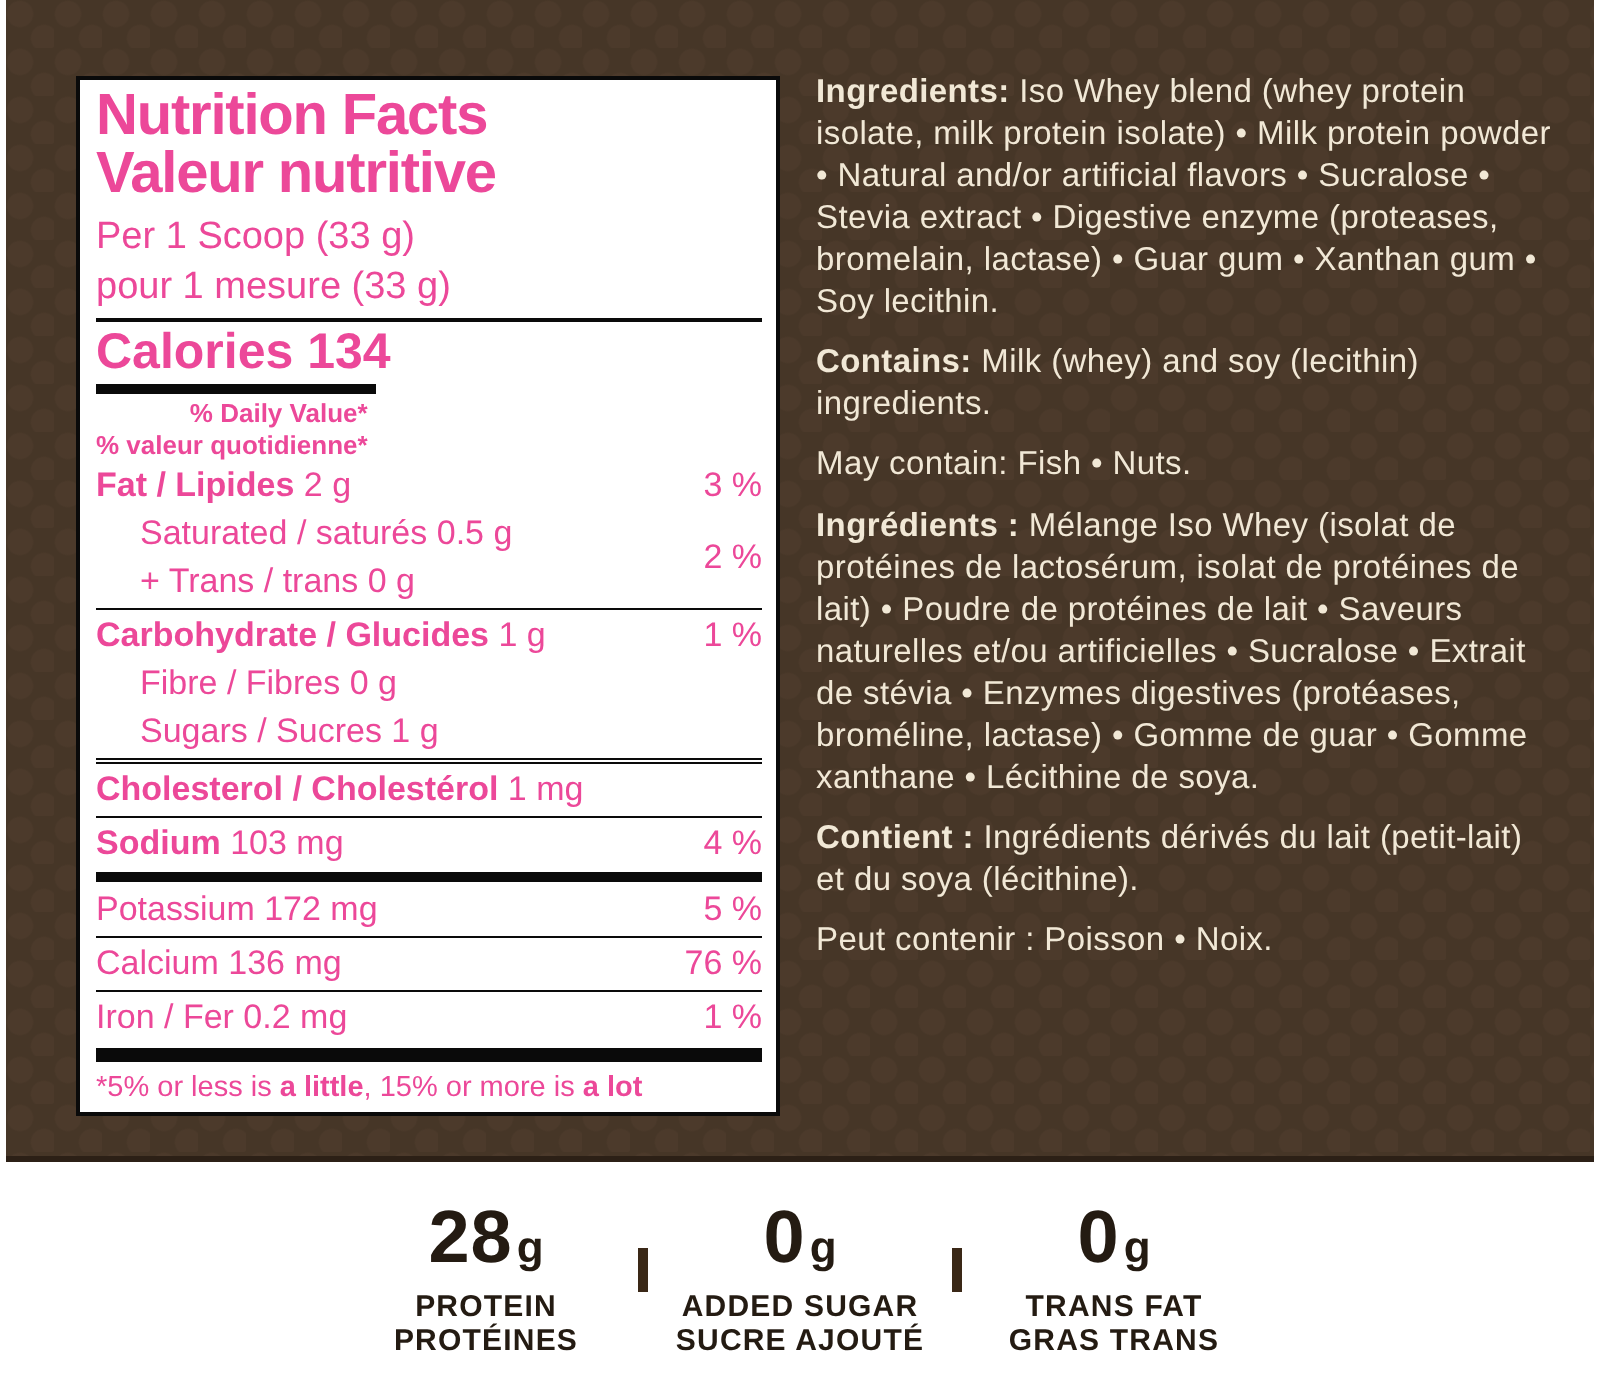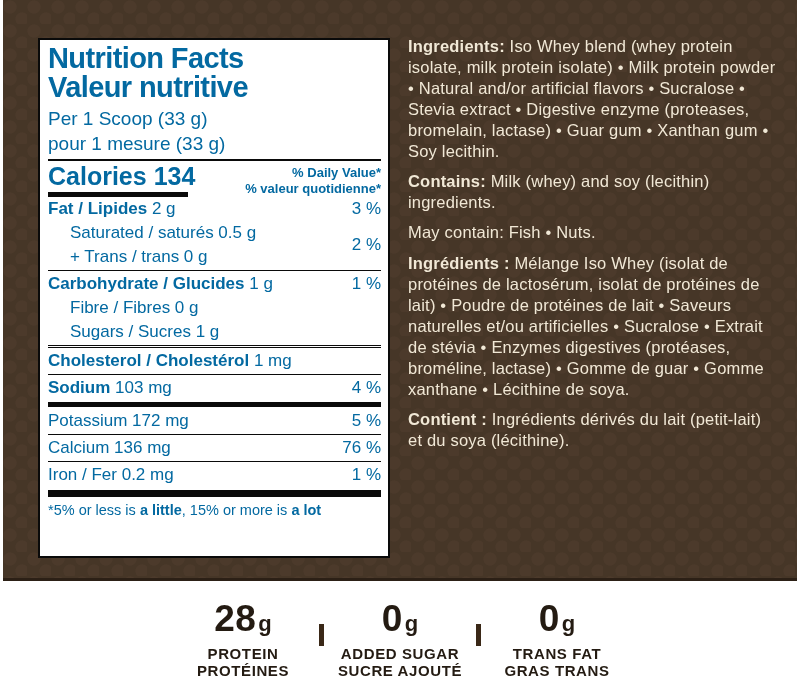--- a/index.html
+++ b/index.html
@@ -15,26 +15,26 @@
       radial-gradient(circle 7px at 7px 7px, #4c3a2b 88%, rgba(0,0,0,0) 100%),
       radial-gradient(circle 7px at 19px 19px, #4c3a2b 88%, rgba(0,0,0,0) 100%);
     background-size:24px 24px;
     border-bottom:3px solid #2c2016;
     box-sizing:border-box;
   }
   
   .nf{
     position:absolute;left:38px;top:38px;width:352px;height:520px;
     background:#fff;border:2px solid #0a0a0a;box-sizing:border-box;
-    padding:4px 7px 4px 8px;overflow:hidden;color:#0369a1;
+    padding:4px 7px 4px 8px;overflow:hidden;color:#ec4899;
   }
   .nf-title{font-size:29px;font-weight:bold;line-height:29px;letter-spacing:-0.6px;}
   .nf-serving{font-size:19px;line-height:25px;margin-top:4px;}
   .rule{border-top:2px solid #0a0a0a;margin:3px 0 2px 0;}
-  .cal{display:flex;justify-content:space-between;align-items:flex-start;margin-top:1px;}
+  .cal{display:flex;justify-content:space-between;align-items:flex-start;margin-top:1px;flex-direction:column;}
   .cal-t{font-size:25px;font-weight:bold;line-height:27px;}
   .cal-bar{width:140px;height:5px;background:#0a0a0a;margin-top:2px;}
   .dv-head{font-size:13px;font-weight:bold;text-align:right;line-height:16px;padding-top:2px;}
   .row{display:flex;justify-content:space-between;font-size:17px;line-height:24px;}
   .row .l b{font-weight:bold;}
   .row .r{text-align:right;white-space:nowrap;}
   .sub{padding-left:22px;}
   .group{align-items:center;}
   .sep{border-top:1.5px solid #0a0a0a;margin:1px 0;}
   .bar5{height:5px;background:#0a0a0a;margin:2px 0;}
@@ -152,20 +152,21 @@
 
   <div class="fn"><span>*5% or less is </span><b>a little</b><span>, 15% or more is </span><b>a lot</b></div>
 </div>
 
 <div class="ing">
   <p class="tight"><b>Ingredients:</b><span> Iso Whey blend (whey protein isolate, milk protein isolate) • Milk protein powder • Natural and/or artificial flavors • Sucralose • Stevia extract • Digestive enzyme (proteases, bromelain, lactase) • Guar gum • Xanthan gum • Soy lecithin.</span></p>
   <p class="tight"><b>Contains:</b><span> Milk (whey) and soy (lecithin) ingredients.</span></p>
   <p>May contain: Fish • Nuts.</p>
   <p class="tight"><b>Ingrédients :</b><span> Mélange Iso Whey (isolat de protéines de lactosérum, isolat de protéines de lait) • Poudre de protéines de lait • Saveurs naturelles et/ou artificielles • Sucralose • Extrait de stévia • Enzymes digestives (protéases, broméline, lactase) • Gomme de guar • Gomme xanthane • Lécithine de soya.</span></p>
   <p class="tight"><b>Contient :</b><span> Ingrédients dérivés du lait (petit-lait) et du soya (lécithine).</span></p>
+  <p>Peut contenir : Poisson • Noix.</p>
 </div>
 
 <div class="stats">
   <div class="stat">
     <div><span class="stat-num">28</span><span class="stat-unit">g</span></div>
     <div class="stat-label">
       <div>PROTEIN</div>
       <div>PROTÉINES</div>
     </div>
   </div>

